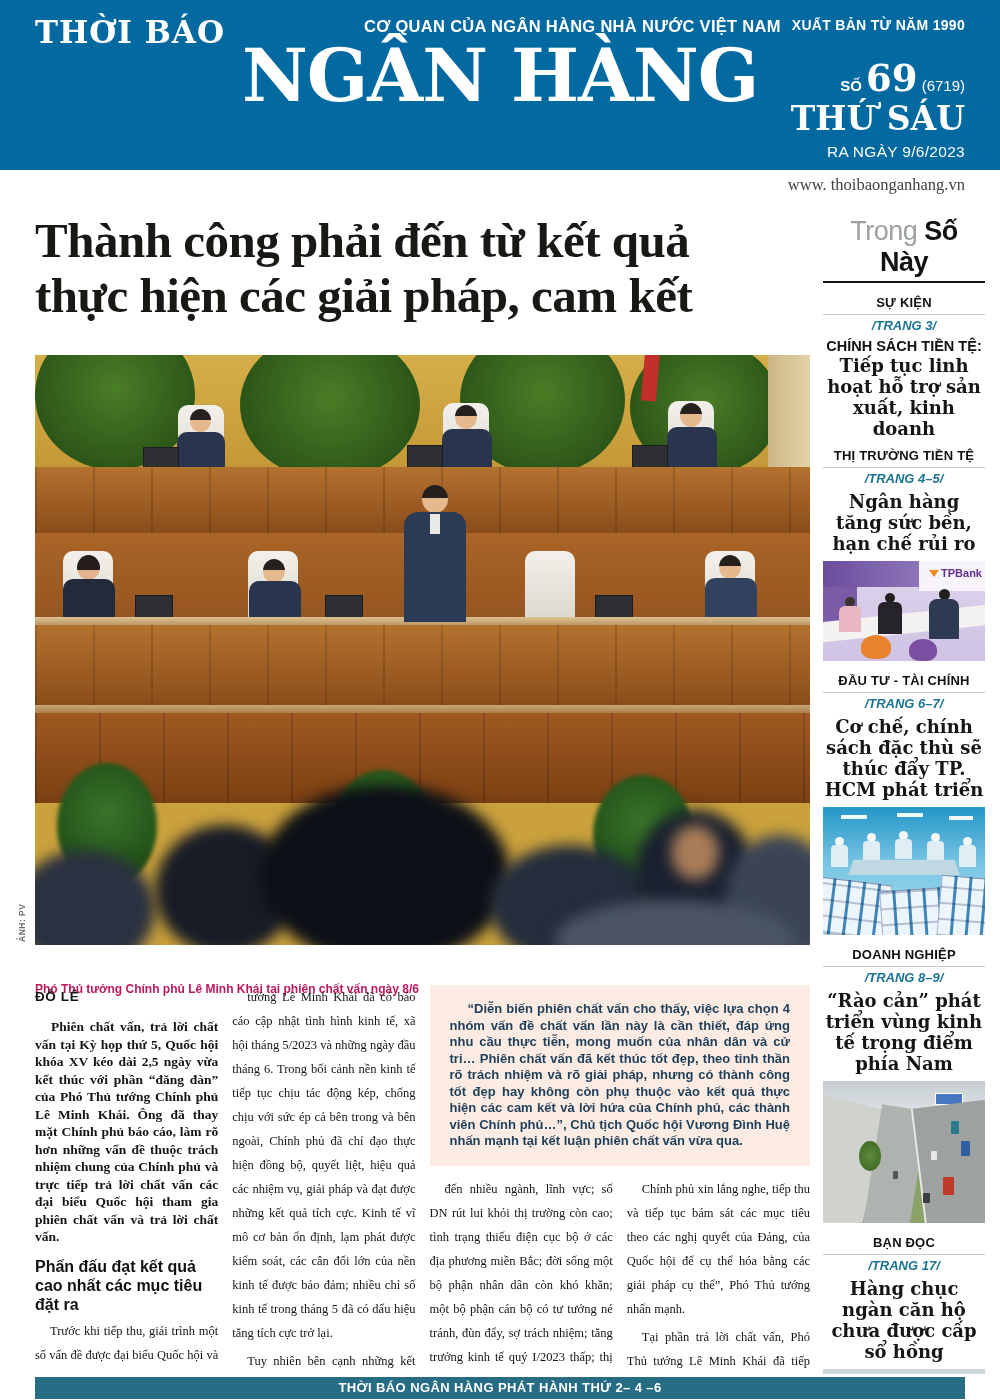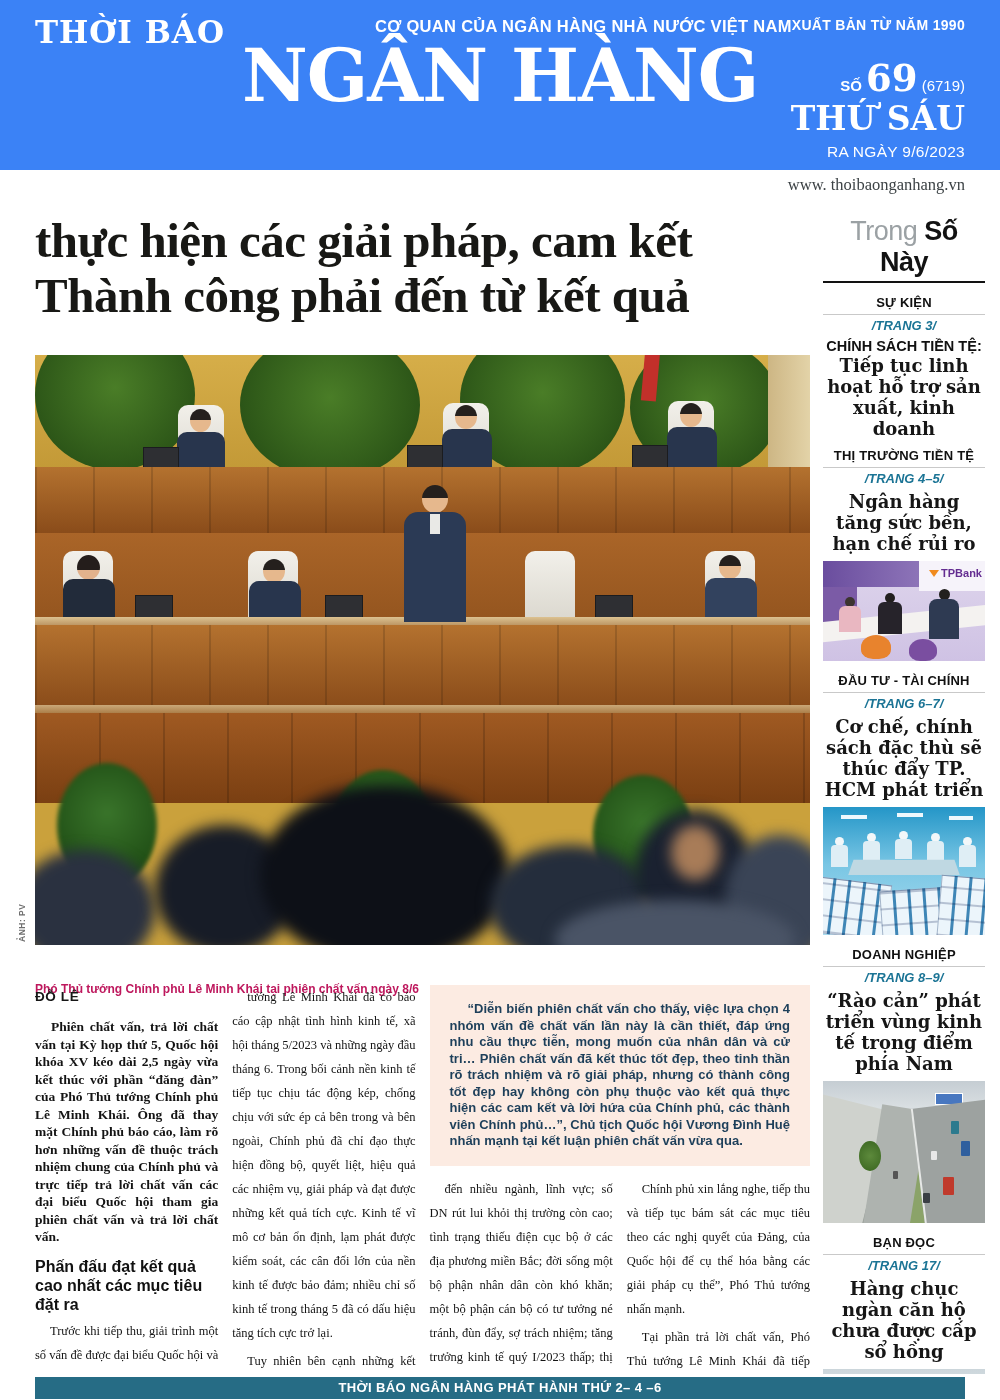--- a/index.html
+++ b/index.html
@@ -1,25 +1,25 @@
 <!DOCTYPE html>
 <html><head>
 <meta charset="utf-8">
 <style>
   html,body{margin:0;padding:0;background:#e9e9e9;}
   .page{position:relative;width:1000px;height:1400px;background:#fff;overflow:hidden;
         font-family:"Liberation Sans",sans-serif;color:#161616;margin:0 auto;}
 
   
-  .masthead{position:absolute;left:0;top:0;width:1000px;height:170px;background:#3b82f6;color:#fff;}
+  .masthead{position:absolute;left:0;top:0;width:1000px;height:170px;background:#0369a1;color:#fff;}
   .mast-smalltitle{position:absolute;left:35px;top:14px;font-family:"DejaVu Serif",serif;
         font-weight:bold;font-size:31px;letter-spacing:1px;}
   .mast-bigtitle{position:absolute;left:242px;top:40px;font-family:"DejaVu Serif",serif;
         font-weight:bold;font-size:72px;letter-spacing:-1px;line-height:1;}
-  .mast-agency{position:absolute;left:375px;top:17px;font-size:16.5px;font-weight:bold;letter-spacing:.3px;}
+  .mast-agency{position:absolute;left:364px;top:17px;font-size:16.5px;font-weight:bold;letter-spacing:.3px;}
   .mast-since{position:absolute;right:35px;top:17px;font-size:14px;font-weight:bold;letter-spacing:.3px;}
   .issue-block{position:absolute;right:35px;top:56px;text-align:right;}
   .issue-line1{font-size:15px;font-weight:bold;}
   .issue-line1 .issue-no{font-family:"DejaVu Serif",serif;font-size:37px;font-weight:bold;}
   .issue-line1 .issue-suffix{font-size:15px;font-weight:normal;}
   .issue-weekday{font-family:"DejaVu Serif",serif;font-size:33px;font-weight:bold;line-height:1.05;margin-top:2px;}
   .issue-date{font-size:15.5px;margin-top:6px;letter-spacing:.3px;}
   .website{position:absolute;right:35px;top:175px;font-family:"Liberation Serif",serif;
         font-weight:normal;font-size:16.5px;color:#3c4245;}
 
@@ -134,22 +134,22 @@
     <div class="mast-since">XUẤT BẢN TỪ NĂM 1990</div>
     <div class="issue-block">
       <div class="issue-line1"><span>SỐ </span><span class="issue-no">69</span><span class="issue-suffix"> (6719)</span></div>
       <div class="issue-weekday">THỨ SÁU</div>
       <div class="issue-date">RA NGÀY 9/6/2023</div>
     </div>
   </div>
   <div class="website">www. thoibaonganhang.vn</div>
 
   <div class="headline">
+    <div>Thành công phải đến từ kết quả</div>
     <div>thực hiện các giải pháp, cam kết</div>
-    <div>Thành công phải đến từ kết quả</div>
   </div>
 
   <div class="main-photo">
     <div class="abs mp-gold"></div>
     <div class="abs mp-plant" style="left:0px;top:-35px;width:160px;height:150px;"></div>
     <div class="abs mp-plant" style="left:205px;top:-25px;width:180px;height:150px;"></div>
     <div class="abs mp-plant" style="left:425px;top:-30px;width:165px;height:150px;"></div>
     <div class="abs mp-plant" style="left:595px;top:-15px;width:150px;height:135px;"></div>
     <div class="abs mp-flag"></div>
     <div class="abs mp-pillar"></div>

